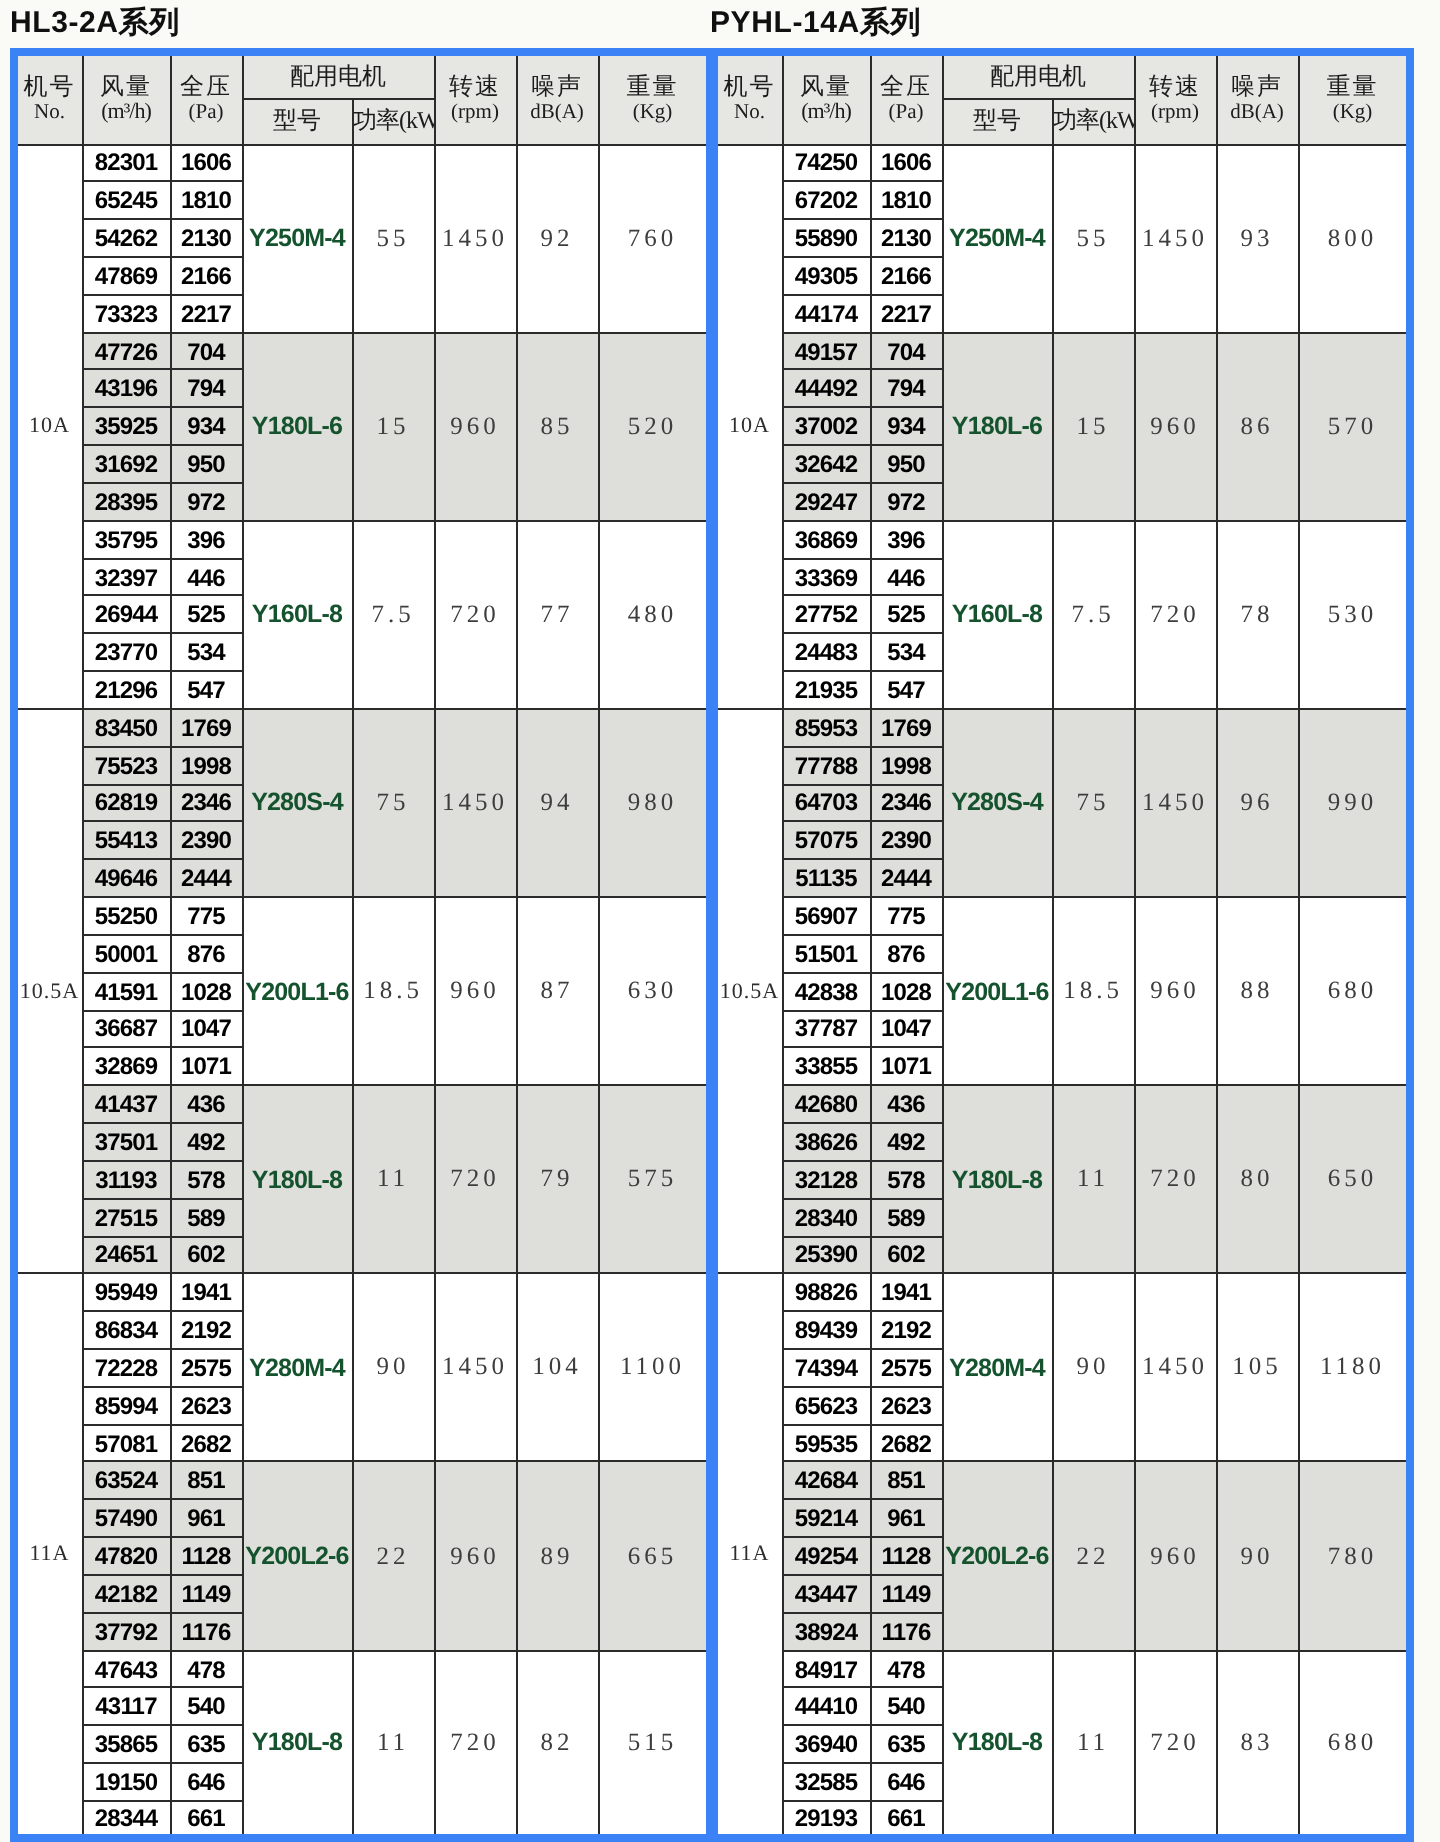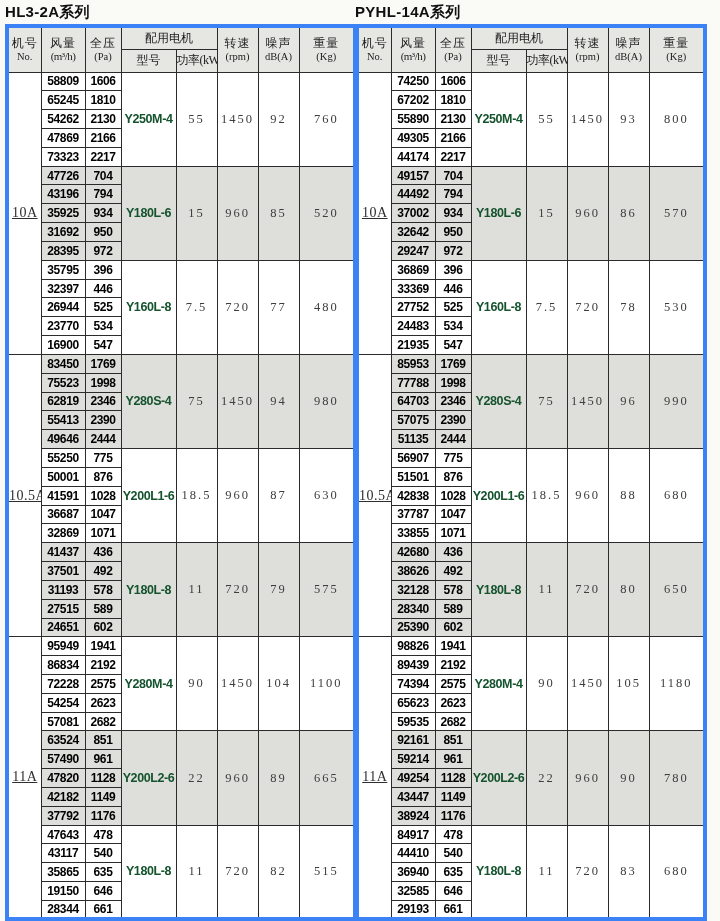--- a/index.html
+++ b/index.html
@@ -30,22 +30,22 @@
     font-size:12px; line-height:1.12; color:#1c1c1c;
   }
   .spec thead tr.h1 { height:23px; }
   .spec thead tr.h2 { height:23px; }
   .hdr-sub { display:block; font-size:10.5px; letter-spacing:0; }
   .hdr-main { display:block; font-size:12px; letter-spacing:1px; }
   .hdr-tight { font-size:11px; letter-spacing:-.5px; }
   .spec tbody tr { height:18.84px; }
   .no-cell {
     background:#ffffff;
-    font-family:"Liberation Serif", serif; font-size:14px;
-    color:#2e2e2e; letter-spacing:.5px;text-decoration:underline;
+    font-family:"Liberation Serif", serif; font-size:11px;
+    color:#2e2e2e; letter-spacing:.5px;
   }
   .num {
     font-family:"Liberation Sans", sans-serif; font-weight:700;
     font-size:12px; letter-spacing:-.4px; color:#000;
   }
   .model {
     font-family:"Liberation Sans", sans-serif; font-weight:700;
     font-size:12.5px; letter-spacing:-.4px; color:#14532d;
   }
   .val {
@@ -100,21 +100,21 @@
             </th>
           </tr>
           <tr class="h2">
             <th>型号</th>
             <th class="hdr-tight">功率(kW)</th>
           </tr>
         </thead>
         <tbody>
           <tr>
             <td class="no-cell" rowspan="15">10A</td>
-            <td class="num">58809</td>
+            <td class="num">82301</td>
             <td class="num">1606</td>
             <td class="model" rowspan="5">Y250M-4</td>
             <td class="val" rowspan="5">55</td>
             <td class="val" rowspan="5">1450</td>
             <td class="val" rowspan="5">92</td>
             <td class="val" rowspan="5">760</td>
           </tr>
           <tr>
             <td class="num">65245</td>
             <td class="num">1810</td>
@@ -171,21 +171,21 @@
           </tr>
           <tr>
             <td class="num">26944</td>
             <td class="num">525</td>
           </tr>
           <tr>
             <td class="num">23770</td>
             <td class="num">534</td>
           </tr>
           <tr>
-            <td class="num">16900</td>
+            <td class="num">21296</td>
             <td class="num">547</td>
           </tr>
           <tr>
             <td class="no-cell" rowspan="15">10.5A</td>
             <td class="num shaded">83450</td>
             <td class="num shaded">1769</td>
             <td class="model shaded" rowspan="5">Y280S-4</td>
             <td class="val shaded" rowspan="5">75</td>
             <td class="val shaded" rowspan="5">1450</td>
             <td class="val shaded" rowspan="5">94</td>
@@ -269,21 +269,21 @@
           </tr>
           <tr>
             <td class="num">86834</td>
             <td class="num">2192</td>
           </tr>
           <tr>
             <td class="num">72228</td>
             <td class="num">2575</td>
           </tr>
           <tr>
-            <td class="num">54254</td>
+            <td class="num">85994</td>
             <td class="num">2623</td>
           </tr>
           <tr>
             <td class="num">57081</td>
             <td class="num">2682</td>
           </tr>
           <tr>
             <td class="num shaded">63524</td>
             <td class="num shaded">851</td>
             <td class="model shaded" rowspan="5">Y200L2-6</td>
@@ -555,21 +555,21 @@
           </tr>
           <tr>
             <td class="num">65623</td>
             <td class="num">2623</td>
           </tr>
           <tr>
             <td class="num">59535</td>
             <td class="num">2682</td>
           </tr>
           <tr>
-            <td class="num shaded">92161</td>
+            <td class="num shaded">42684</td>
             <td class="num shaded">851</td>
             <td class="model shaded" rowspan="5">Y200L2-6</td>
             <td class="val shaded" rowspan="5">22</td>
             <td class="val shaded" rowspan="5">960</td>
             <td class="val shaded" rowspan="5">90</td>
             <td class="val shaded" rowspan="5">780</td>
           </tr>
           <tr>
             <td class="num shaded">59214</td>
             <td class="num shaded">961</td>

